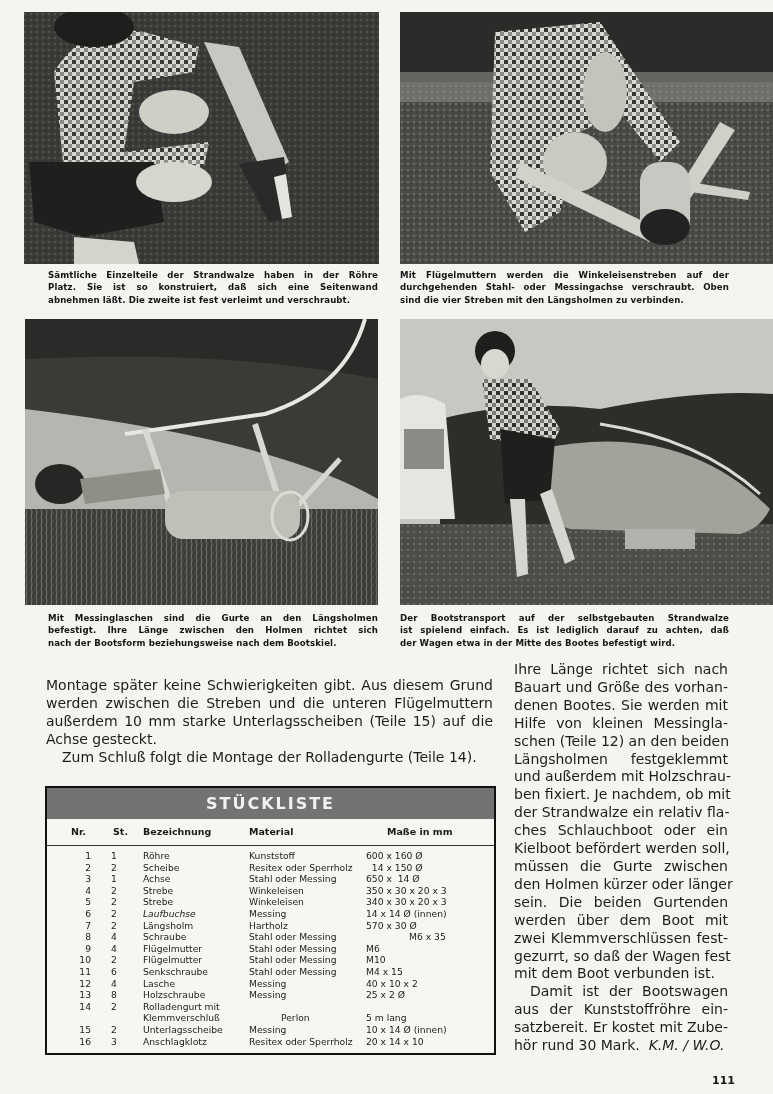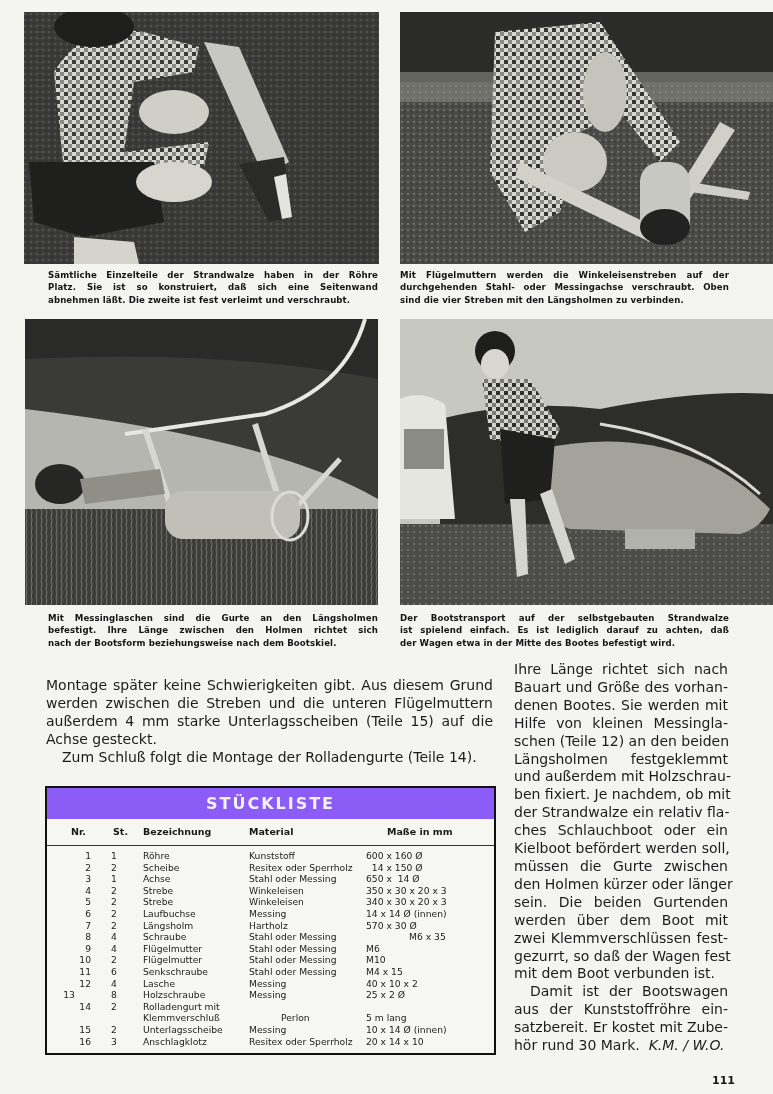--- a/index.html
+++ b/index.html
@@ -24,21 +24,21 @@
     line-height: 17.9px; color: #1c1c1c;
   }
   .body-text .ln { display: block; text-align: justify; text-align-last: justify; white-space: nowrap; }
   .body-text .ln.left { text-align-last: left; }
   .body-text .ln.indent { padding-left: 16px; }
   .parts {
     position: absolute; left: 45px; top: 786px; width: 451px; height: 269px;
     border: 2px solid #111; background: #f6f6f3; box-sizing: border-box;
   }
   .parts .head {
-    background: #8b5cf6; color: #f2f2f2; height: 31px; text-align: center;
+    background: #737373; color: #f2f2f2; height: 31px; text-align: center;
     font-family: "DejaVu Sans", sans-serif; font-weight: bold; font-size: 16px;
     letter-spacing: 2px; line-height: 31px;
   }
   .parts .cols {
     position: relative; height: 26px; border-bottom: 1px solid #333;
     font-family: "DejaVu Sans", sans-serif; font-weight: bold; font-size: 9.5px;
   }
   .parts .cols div, .parts .row div { position: absolute; white-space: nowrap; }
   .parts .cols div { top: 7px; }
   .parts .rows { position: relative; padding-top: 4px; }
@@ -189,21 +189,21 @@
 </div>
 <div class="caption" style="left:400px; top:612px; width:329px;">
   <span>Der Bootstransport auf der selbstgebauten Strandwalze</span>
   <span>ist spielend einfach. Es ist lediglich darauf zu achten, daß</span>
   <span class="last">der Wagen etwa in der Mitte des Bootes befestigt wird.</span>
 </div>
 
 <div class="body-text" style="left:46px; top:677px; width:447px;">
   <span class="ln">Montage später keine Schwierigkeiten gibt. Aus diesem Grund</span>
   <span class="ln">werden zwischen die Streben und die unteren Flügelmuttern</span>
-  <span class="ln">außerdem 4 mm starke Unterlagsscheiben (Teile 15) auf die</span>
+  <span class="ln">außerdem 10 mm starke Unterlagsscheiben (Teile 15) auf die</span>
   <span class="ln left">Achse gesteckt.</span>
   <span class="ln left indent">Zum Schluß folgt die Montage der Rolladengurte (Teile 14).</span>
 </div>
 
 <div class="parts">
   <div class="head">STÜCKLISTE</div>
   <div class="cols">
     <div class="c-nr">Nr.</div>
     <div class="c-st">St.</div>
     <div class="c-bez">Bezeichnung</div>
@@ -242,21 +242,21 @@
       <div class="row">
         <div class="c-nr" style="white-space: pre;">5</div>
         <div class="c-st" style="white-space: pre;">2</div>
         <div class="c-bez" style="white-space: pre;">Strebe</div>
         <div class="c-mat" style="white-space: pre;">Winkeleisen</div>
         <div class="c-mass" style="white-space: pre;">340 x 30 x 20 x 3</div>
       </div>
       <div class="row">
         <div class="c-nr" style="white-space: pre;">6</div>
         <div class="c-st" style="white-space: pre;">2</div>
-        <div class="c-bez" style="white-space: pre;">Laufbuchse</div>
+        <div class="c-bez" style="white-space: pre; font-style: italic;">Laufbuchse</div>
         <div class="c-mat" style="white-space: pre;">Messing</div>
         <div class="c-mass" style="white-space: pre;">14 x 14 Ø (innen)</div>
       </div>
       <div class="row">
         <div class="c-nr" style="white-space: pre;">7</div>
         <div class="c-st" style="white-space: pre;">2</div>
         <div class="c-bez" style="white-space: pre;">Längsholm</div>
         <div class="c-mat" style="white-space: pre;">Hartholz</div>
         <div class="c-mass" style="white-space: pre;">570 x 30 Ø</div>
       </div>
@@ -289,21 +289,21 @@
         <div class="c-mass" style="white-space: pre;">M4 x 15</div>
       </div>
       <div class="row">
         <div class="c-nr" style="white-space: pre;">12</div>
         <div class="c-st" style="white-space: pre;">4</div>
         <div class="c-bez" style="white-space: pre;">Lasche</div>
         <div class="c-mat" style="white-space: pre;">Messing</div>
         <div class="c-mass" style="white-space: pre;">40 x 10 x 2</div>
       </div>
       <div class="row">
-        <div class="c-nr" style="white-space: pre; text-align: center;">13</div>
+        <div class="c-nr" style="white-space: pre;">13</div>
         <div class="c-st" style="white-space: pre;">8</div>
         <div class="c-bez" style="white-space: pre;">Holzschraube</div>
         <div class="c-mat" style="white-space: pre;">Messing</div>
         <div class="c-mass" style="white-space: pre;">25 x 2 Ø</div>
       </div>
       <div class="row">
         <div class="c-nr" style="white-space: pre;">14</div>
         <div class="c-st" style="white-space: pre;">2</div>
         <div class="c-bez" style="white-space: pre;">Rolladengurt mit</div>
         <div class="c-mat" style="white-space: pre;"></div>

